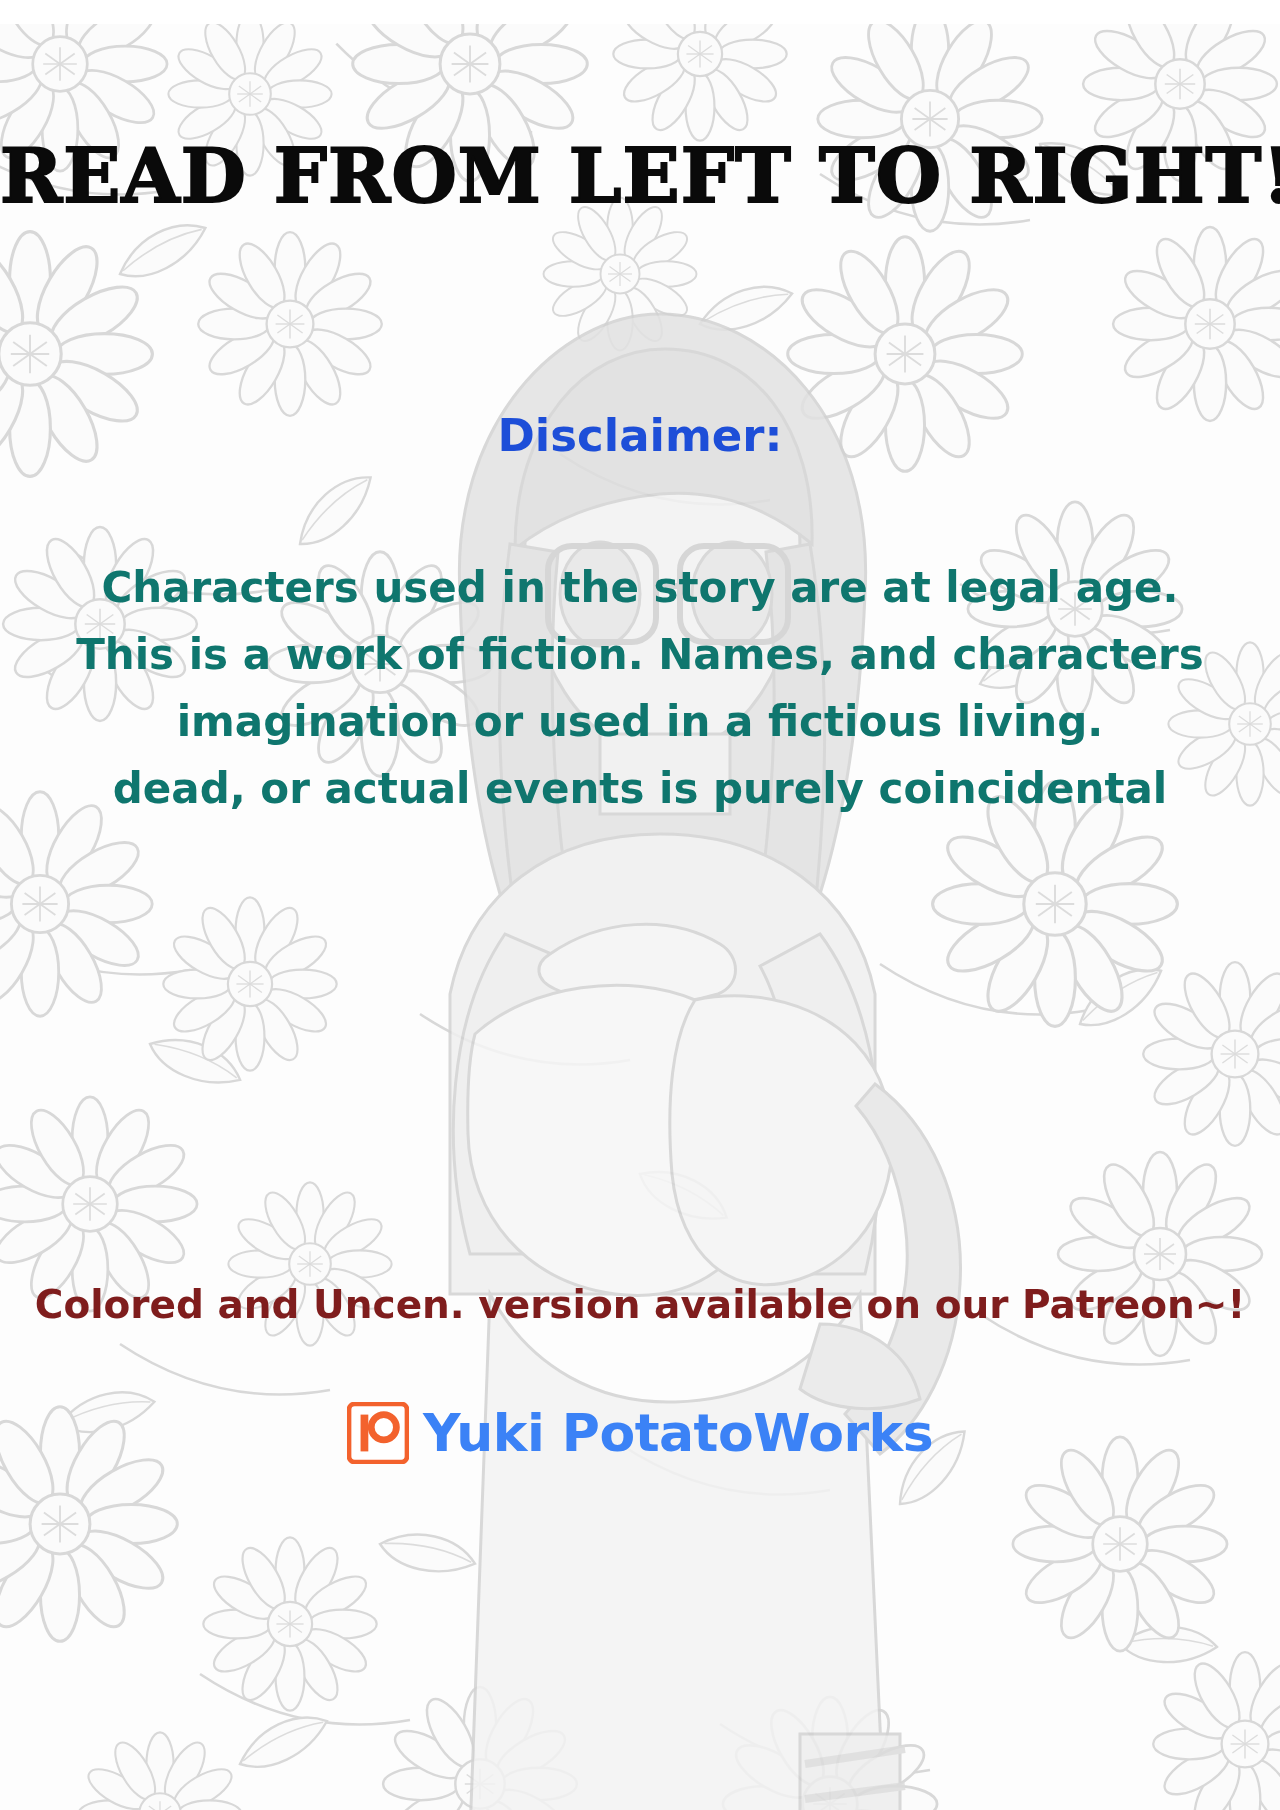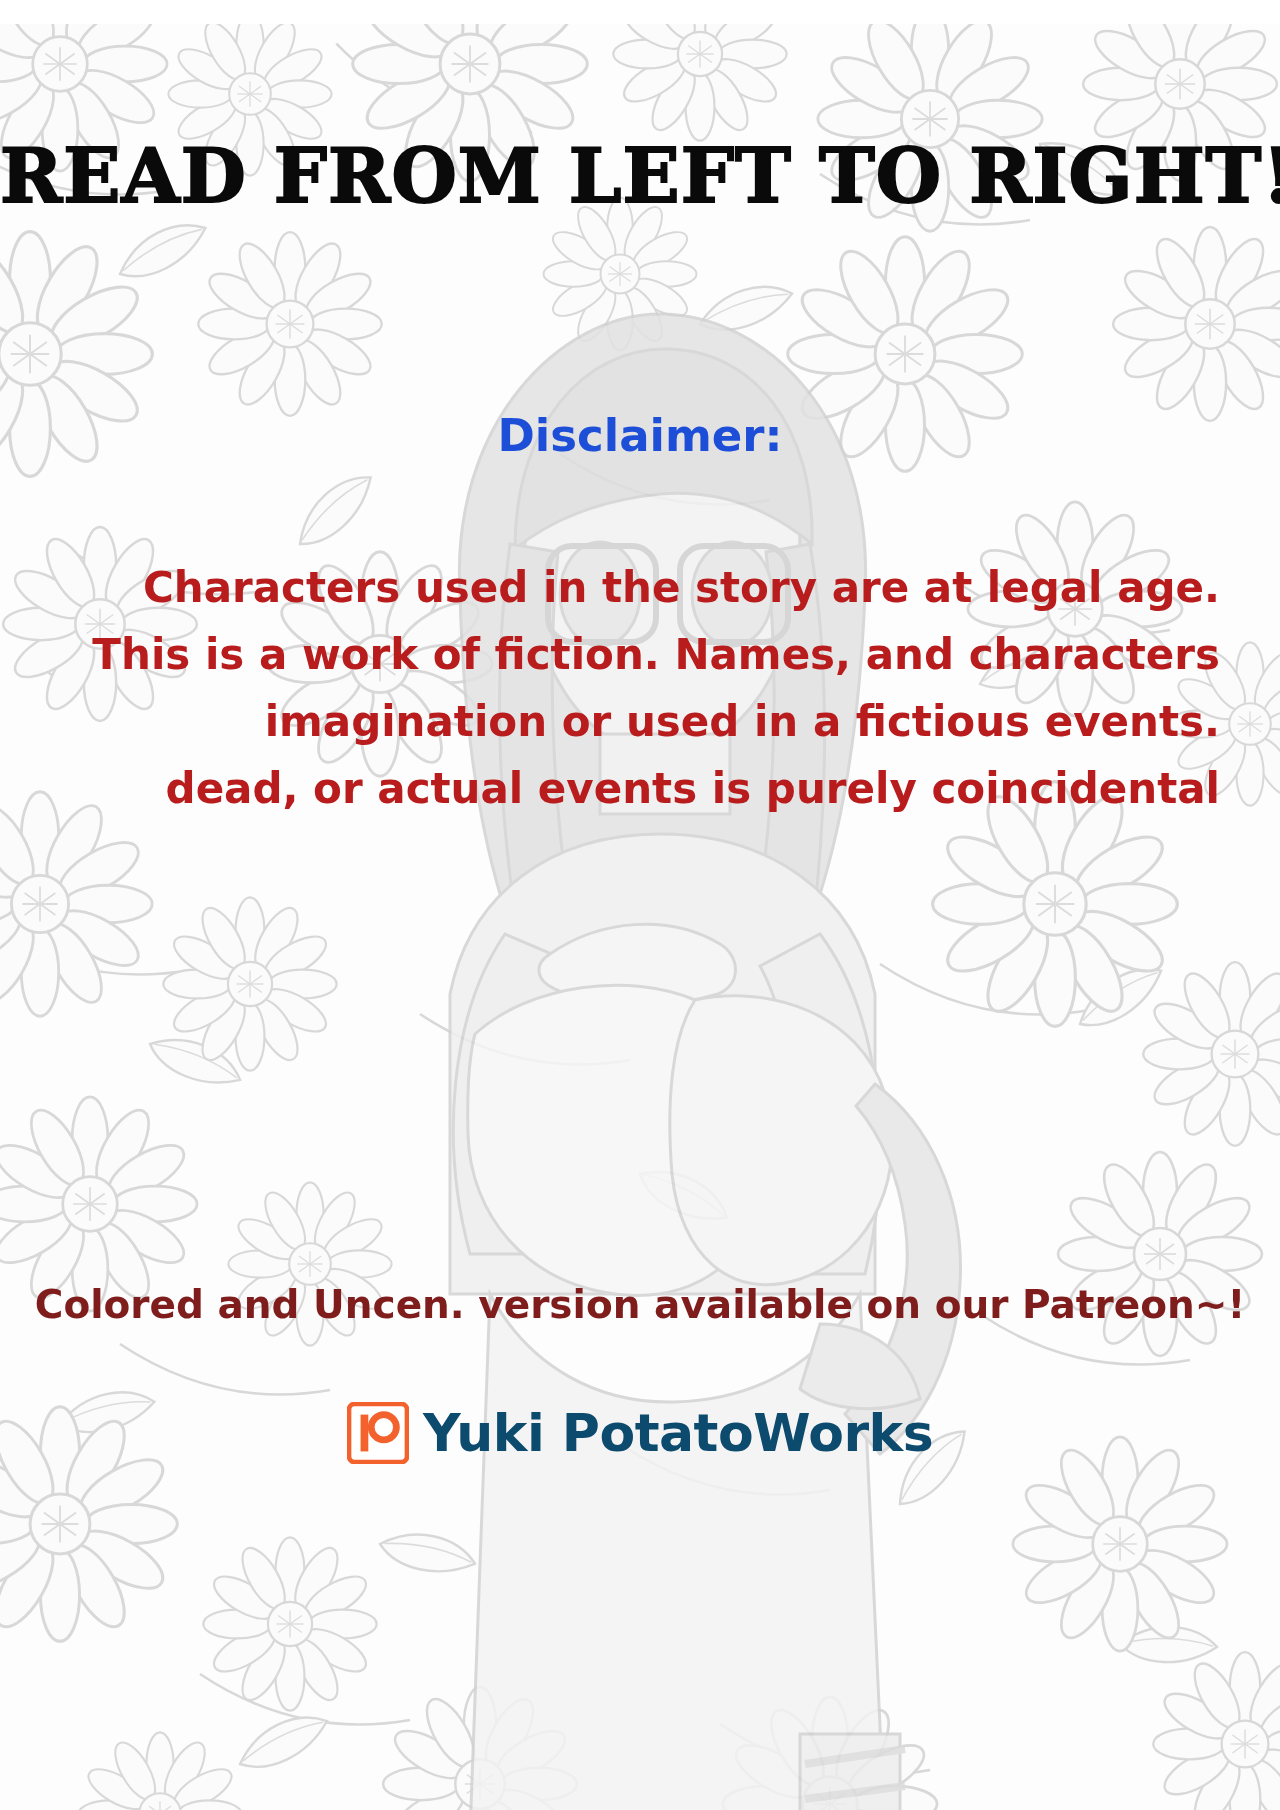--- a/index.html
+++ b/index.html
@@ -75,26 +75,26 @@
     font-weight: bold;
     font-size: 45px;
     color: #1d4ed8;
   }
 
   .disclaimer-body {
     position: absolute;
     top: 530px;
     left: 60px;
     width: 1160px;
-    text-align: right;
+    text-align: center;
     font-family: "DejaVu Sans", sans-serif;
     font-weight: bold;
     font-size: 42px;
     line-height: 67px;
-    color: #b91c1c;
+    color: #0f766e;
   }
   .disclaimer-body .line {
     display: block;
     white-space: nowrap;
   }
 
   .patreon-note {
     position: absolute;
     top: 1258px;
     left: 0;
@@ -121,21 +121,21 @@
   .patreon-logo {
     width: 62px;
     height: 62px;
     position: relative;
     display: block;
   }
   .brand-name {
     font-family: "DejaVu Sans", sans-serif;
     font-weight: bold;
     font-size: 52px;
-    color: #0c4a6e;
+    color: #3b82f6;
     letter-spacing: -0.5px;
   }
 </style>
 </head>
 <body>
 
 <div class="page">
 
   <svg class="floral-bg" viewBox="0 0 1280 1810" preserveAspectRatio="xMidYMid slice" aria-hidden="true">
     <defs>
@@ -304,21 +304,21 @@
 
   <div class="content">
 
     <div class="headline">READ FROM LEFT TO RIGHT!</div>
 
     <div class="disclaimer-label">Disclaimer:</div>
 
     <div class="disclaimer-body">
       <span class="line">Characters used in the story are at legal age.</span>
       <span class="line">This is a work of fiction. Names, and characters</span>
-      <span class="line">imagination or used in a fictious events.</span>
+      <span class="line">imagination or used in a fictious living.</span>
       <span class="line">dead, or actual events is purely coincidental</span>
     </div>
 
     <div class="patreon-note">Colored and Uncen. version available on our Patreon~!</div>
 
     <div class="brand-row">
       <svg class="patreon-logo" viewBox="0 0 64 64" aria-hidden="true">
         <rect x="2" y="2" width="60" height="60" rx="6" fill="#ffffff" stroke="#f3622d" stroke-width="5"></rect>
         <circle cx="38" cy="26" r="13" fill="none" stroke="#f3622d" stroke-width="7"></circle>
         <rect x="14" y="13" width="8" height="38" fill="#f3622d"></rect>

